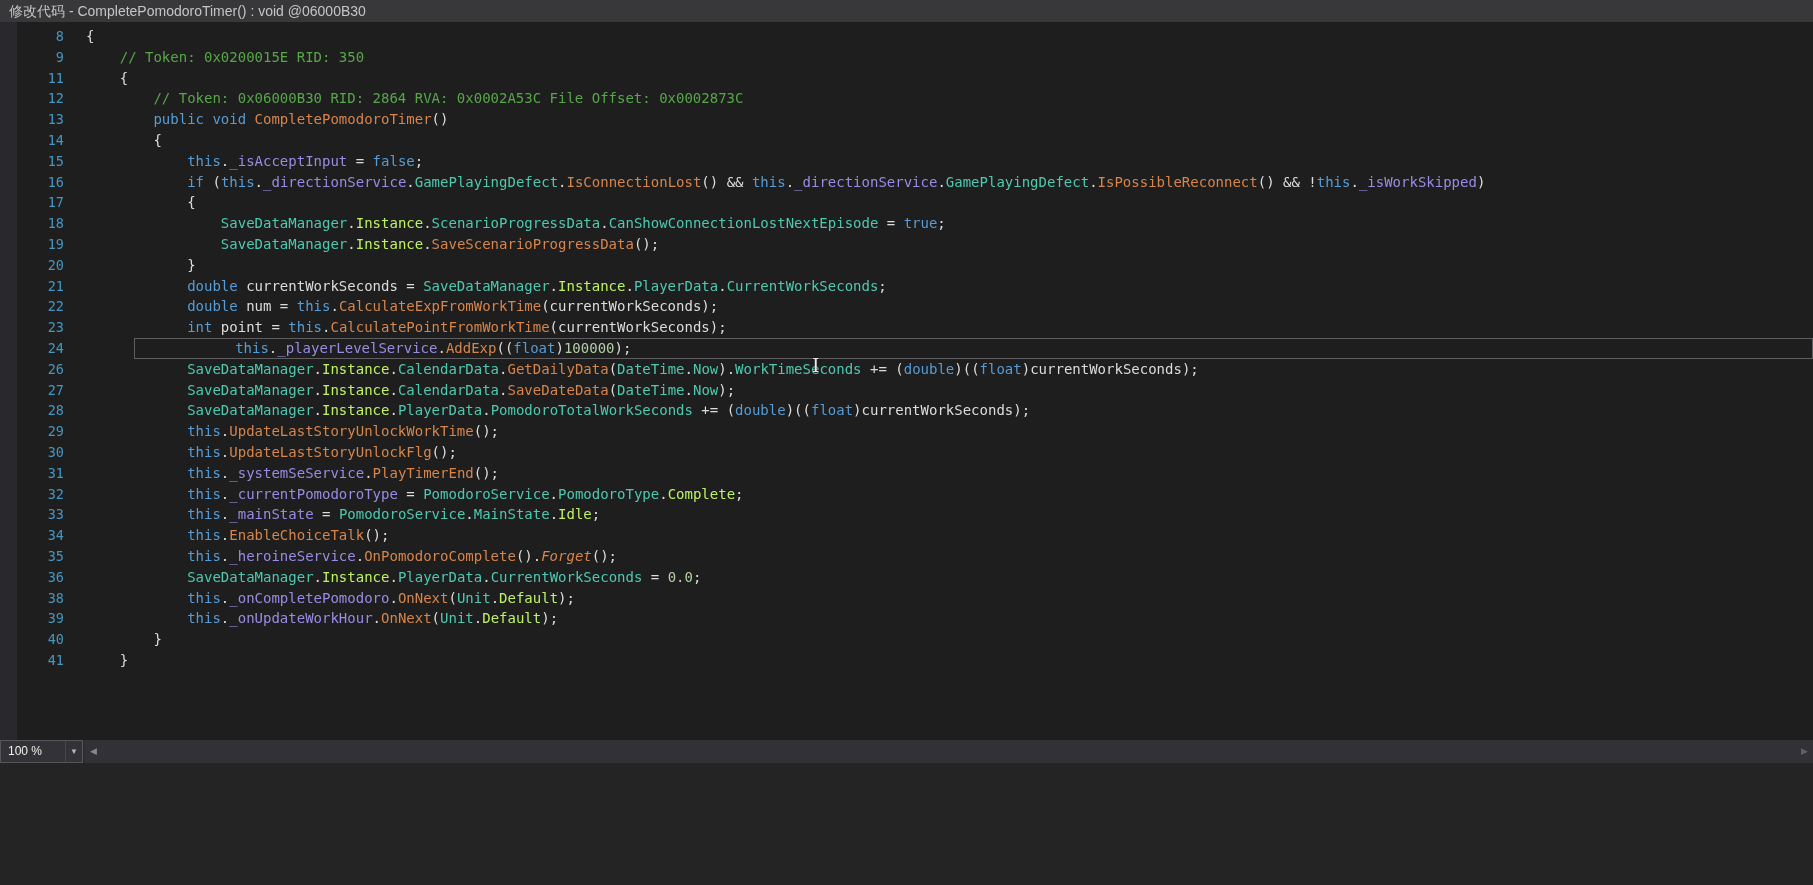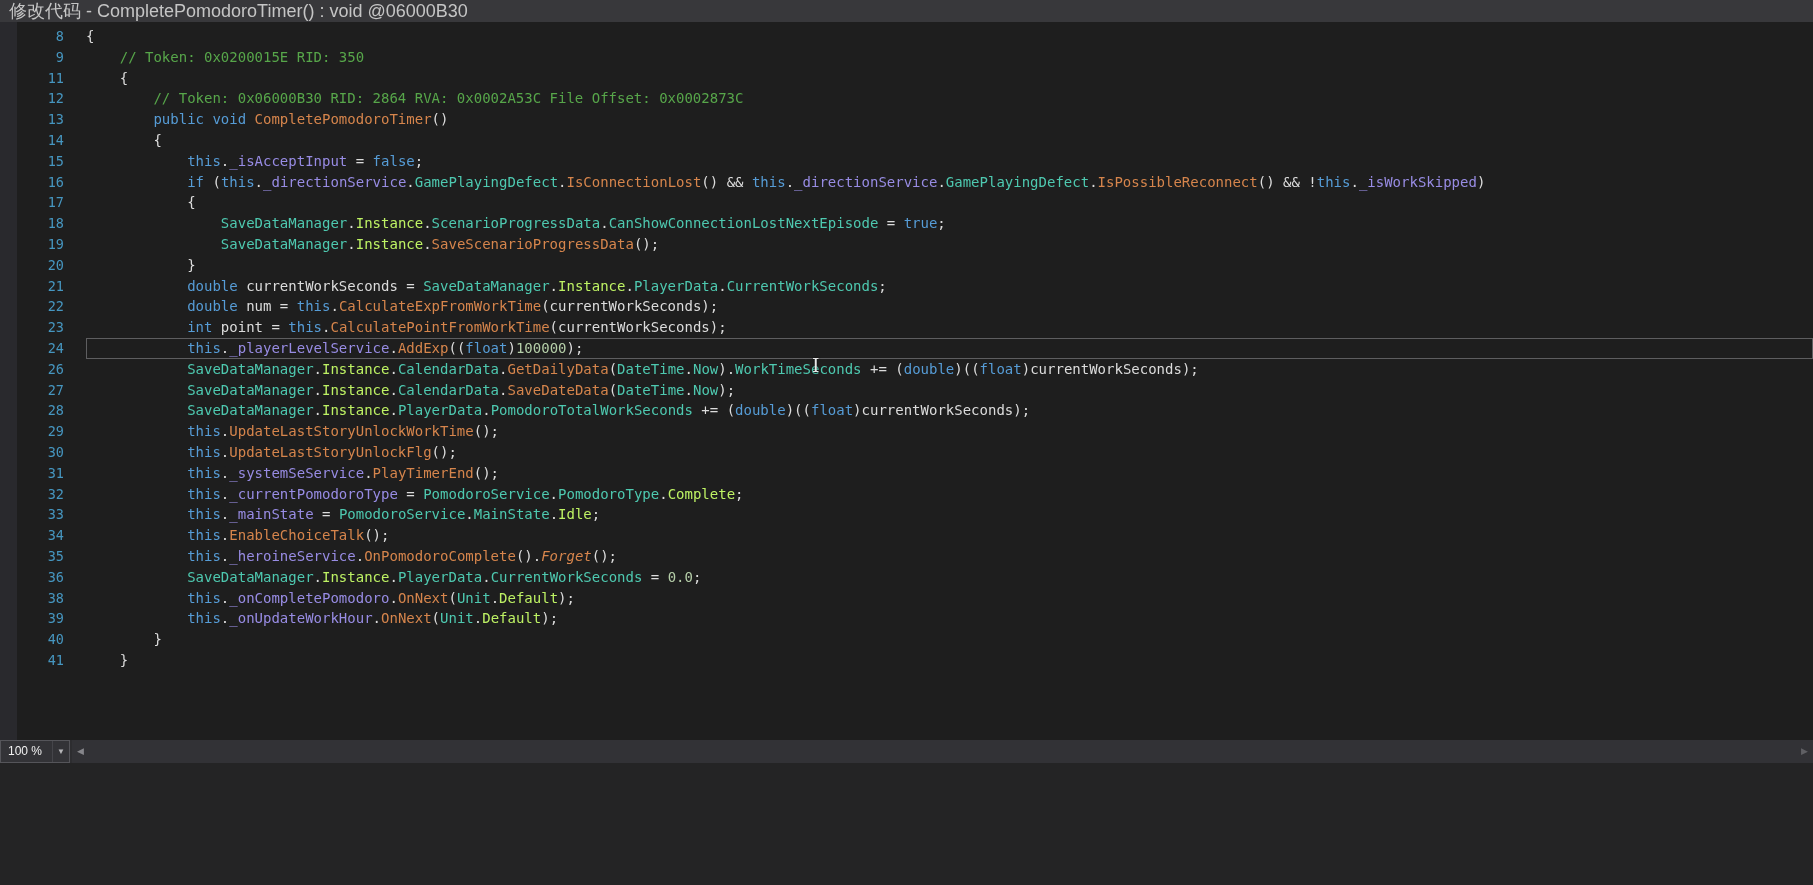--- a/index.html
+++ b/index.html
@@ -4,42 +4,42 @@
 <style>
   html,body{margin:0;padding:0;}
   body{
     width:1813px;height:885px;position:relative;overflow:hidden;
     background:#1e1e1e;font-family:"Liberation Sans",sans-serif;
     -webkit-font-smoothing:antialiased;
   }
   
   .titlebar{
     position:absolute;left:0;top:0;width:100%;height:22px;
-    background:#38383b;color:#c5c5c5;font-size:18px;line-height:22px;
+    background:#38383b;color:#c5c5c5;font-size:14px;line-height:22px;
     padding-left:9px;box-sizing:border-box;white-space:nowrap;
   }
   
   .editor{
     position:absolute;left:0;top:22px;right:0;height:718px;
     background:#1e1e1e;overflow:hidden;
   }
   .glyph-margin{
     position:absolute;left:0;top:0;bottom:0;width:17px;background:#29292d;
   }
   .code-lines{position:absolute;left:0;top:4px;right:0;}
   .row{
     display:flex;height:20.8px;line-height:20.8px;white-space:pre;
     font-family:"DejaVu Sans Mono","Liberation Mono",monospace;font-size:14px;
   }
   .lnum{
     flex:none;width:86px;box-sizing:border-box;padding-right:22px;
     text-align:right;color:#4696c0;font-size:13.5px;
   }
   .lcode{flex:1 0 auto;}
-  .row.current .lcode{outline:1px solid #5e5e60;outline-offset:-1px;}
+  .row.current .lcode{outline:1px solid #5e5e60;outline-offset:-1px;margin-left:48px;}
   
   .tok-c{color:#57a64a}
   .tok-k{color:#569cd6}
   .tok-t{color:#4ec9b0}
   .tok-m{color:#d6854c}
   .tok-i{color:#d6854c;font-style:italic}
   .tok-f{color:#988ce4}
   .tok-p{color:#dcdcdc}
   .tok-n{color:#b5cea8}
   .tok-g{color:#bef264}
@@ -48,21 +48,21 @@
     position:absolute;left:812px;top:356px;color:#e8e8e8;
     font-family:"DejaVu Serif",serif;font-size:19px;line-height:19px;
     text-shadow:0 0 2px rgba(0,0,0,.85);pointer-events:none;
   }
   
   .bottombar{
     position:absolute;left:0;top:740px;right:0;height:23px;
     background:#2d2d30;display:flex;align-items:stretch;
   }
   .zoom-combo{
-    flex:none;width:70px;display:flex;align-items:stretch;
+    flex:none;width:83px;display:flex;align-items:stretch;
     background:#333337;border:1px solid #55555a;box-sizing:border-box;
   }
   .zoom-value{
     flex:1;color:#f1f1f1;font-size:12px;line-height:21px;padding-left:7px;
     white-space:nowrap;
   }
   .zoom-arrow{
     flex:none;width:16px;text-align:center;color:#b6b6b9;font-size:8px;
     line-height:21px;border-left:1px solid #45454a;
   }

